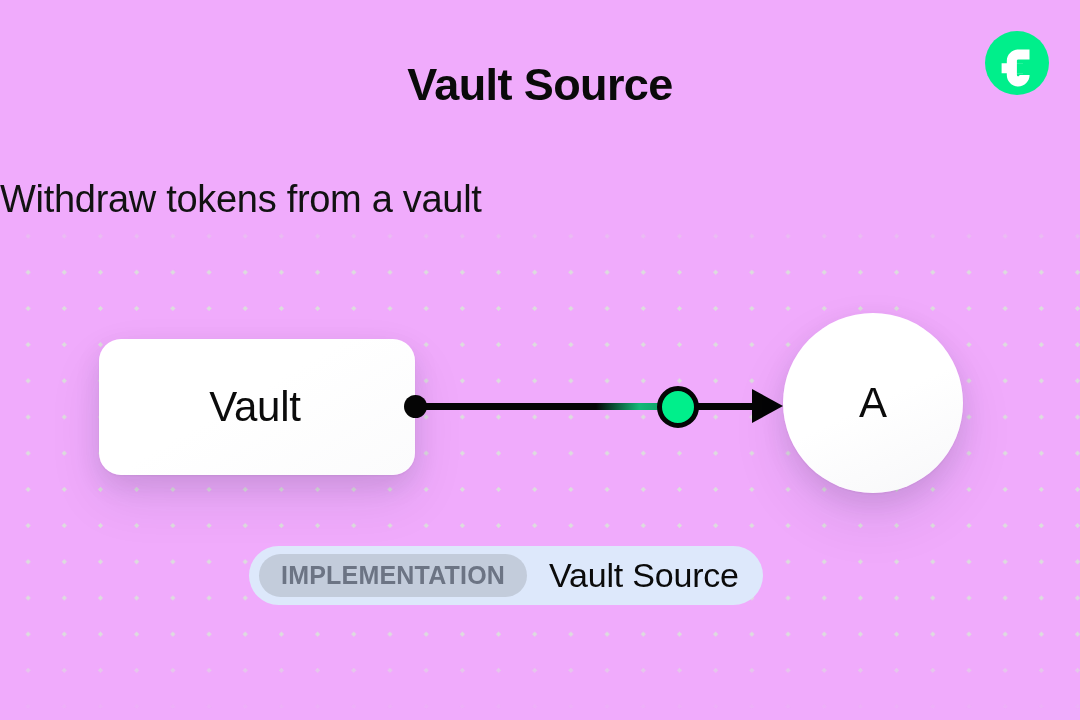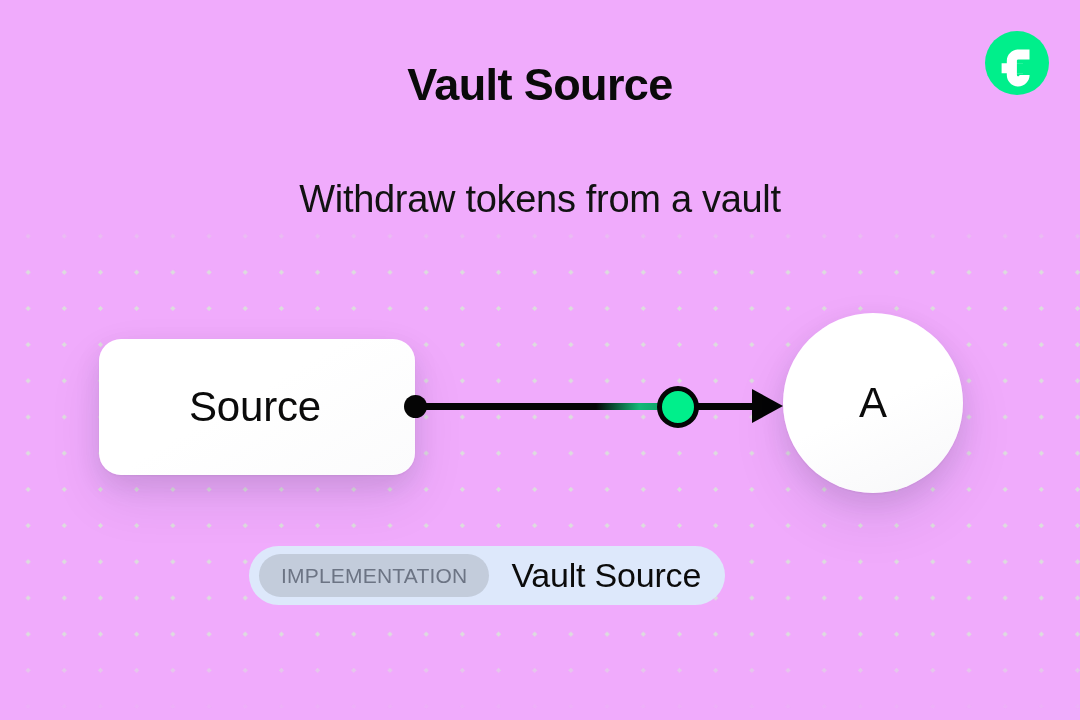--- a/index.html
+++ b/index.html
@@ -60,21 +60,21 @@
     font-weight: 700;
     letter-spacing: -0.6px;
     color: #0a0a0a;
     line-height: 1.1;
   }
   #page-subtitle {
     position: absolute;
     left: 0;
     top: 178px;
     width: 1080px;
-    text-align: center;
+    text-align: left;
     font-size: 38px;
     font-weight: 400;
     letter-spacing: -0.3px;
     color: #121212;
     line-height: 1.15;
   }
 
   
   #flow-logo {
     position: absolute;
@@ -207,22 +207,22 @@
   #impl-tag {
     background: #c3ccdb;
     border-radius: 22px;
     height: 43px;
     display: flex;
     align-items: center;
     padding: 0 22px;
     box-sizing: border-box;
   }
   #impl-tag-label {
-    font-size: 21px;
-    font-weight: 400;
+    font-size: 25px;
+    font-weight: 700;
     letter-spacing: 0.2px;
     color: #6c7484;
     white-space: nowrap;
   }
   #impl-name {
     font-size: 34px;
     font-weight: 400;
     color: #0b0b0b;
     letter-spacing: -0.2px;
     margin-left: 22px;
@@ -242,21 +242,21 @@
   <div id="flow-logo">
     <svg width="64" height="64" viewBox="0 0 64 64" aria-hidden="true">
       <path d="M44.5 18.5 H33.2 C26.9 18.5 21.8 23.6 21.8 29.9 V32.2 H16.6 V42.3 H21.8 V44.0 C21.8 50.3 26.9 55.4 33.2 55.4 C39.5 55.4 44.6 50.3 44.6 44.0 H34.5 C34.5 44.7 33.9 45.3 33.2 45.3 C32.5 45.3 31.9 44.7 31.9 44.0 V42.3 H38.0 V32.2 H31.9 V29.9 C31.9 29.2 32.5 28.6 33.2 28.6 H44.5 Z" fill="#ffffff"></path>
       <rect x="31.9" y="32.2" width="6.1" height="10.1" fill="#00ef8b"></rect>
     </svg>
   </div>
 
   <div id="diagram">
 
     <div class="node-vault">
-      <span class="node-label">Source</span>
+      <span class="node-label">Vault</span>
     </div>
 
     <div class="edge-line"></div>
     <div class="edge-line-green"></div>
     <div class="edge-source-dot"></div>
     <div class="edge-mid-dot"></div>
     <div class="edge-arrow"></div>
 
     <div class="node-a">
       <span class="node-label">A</span>

